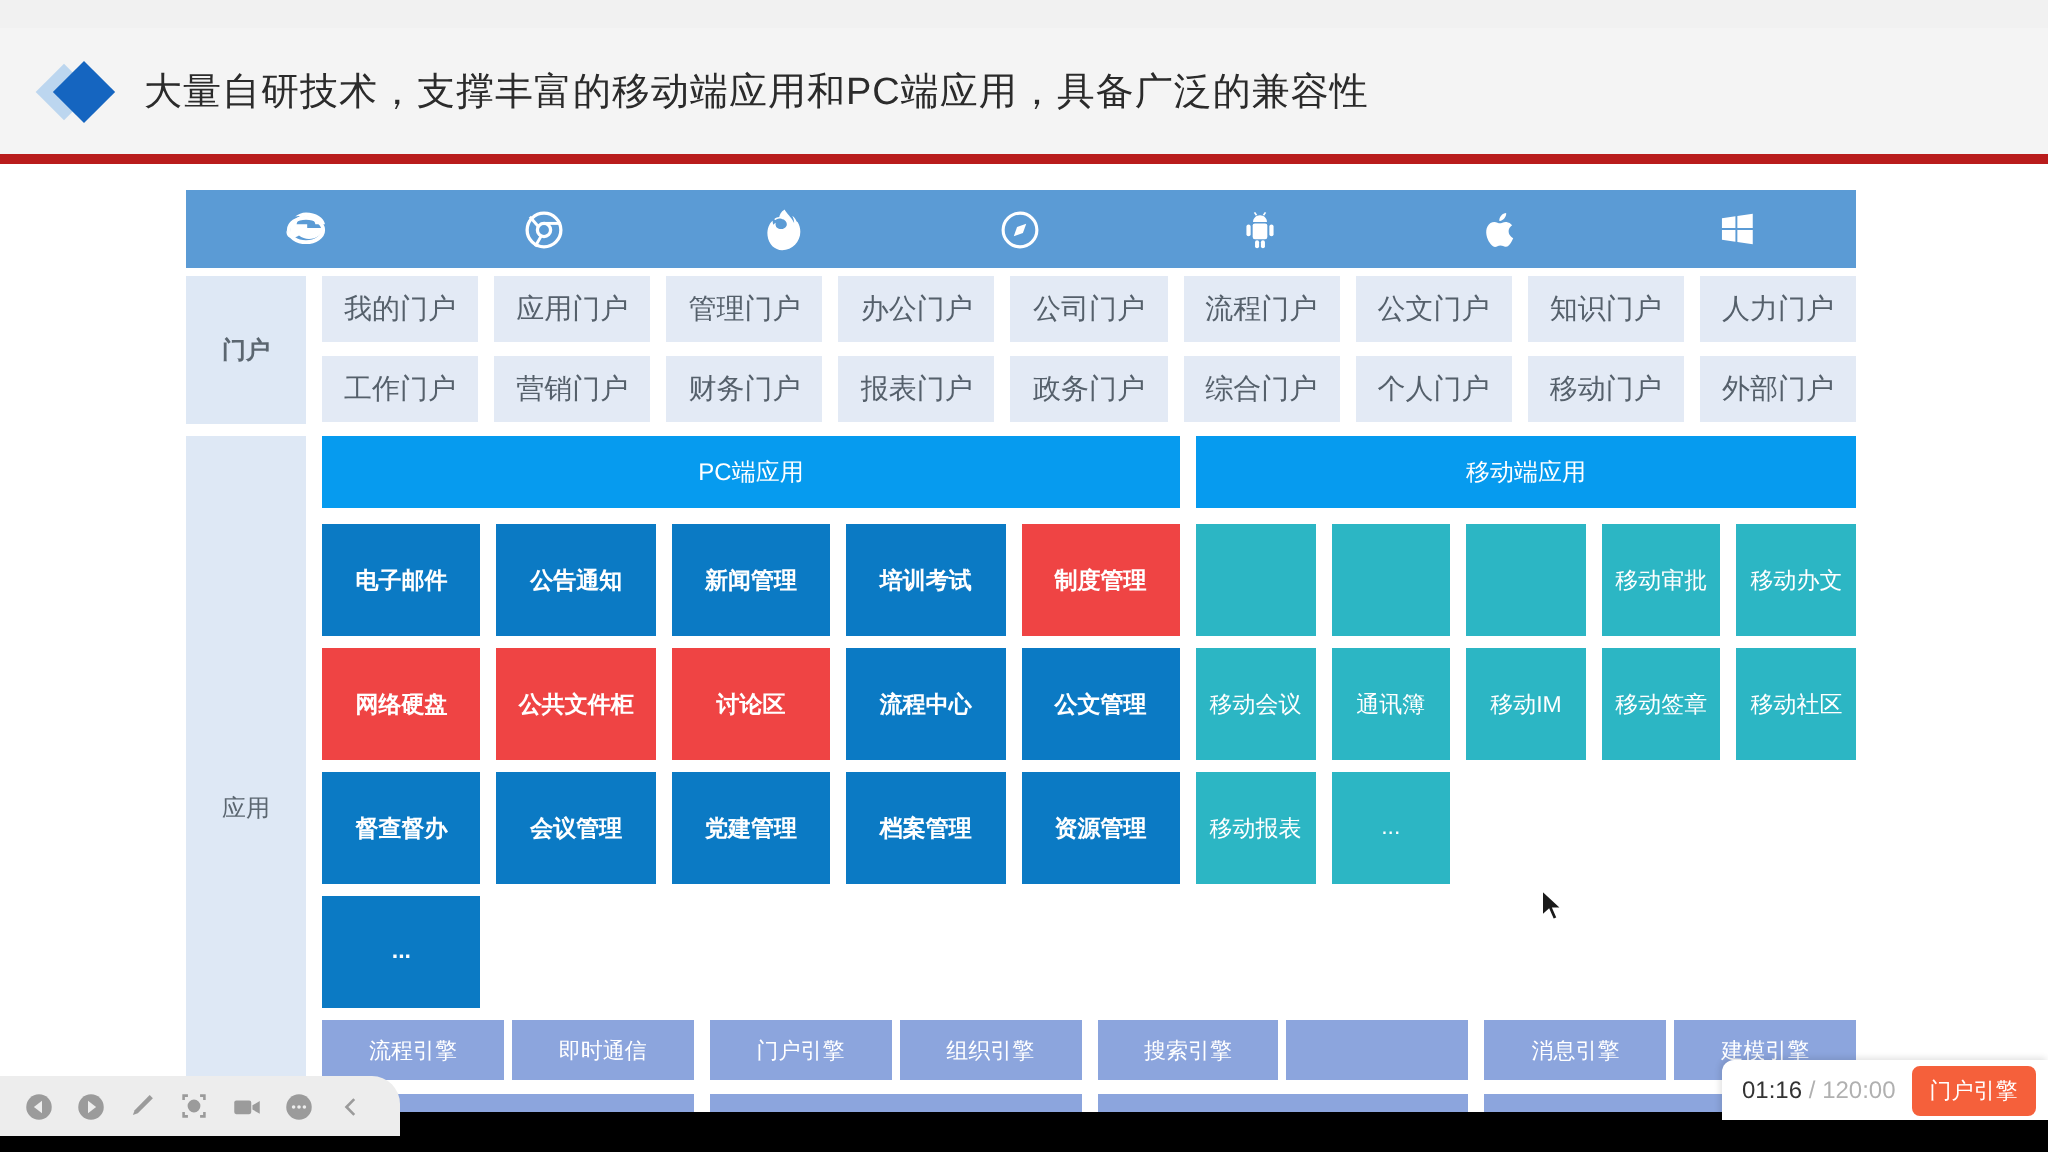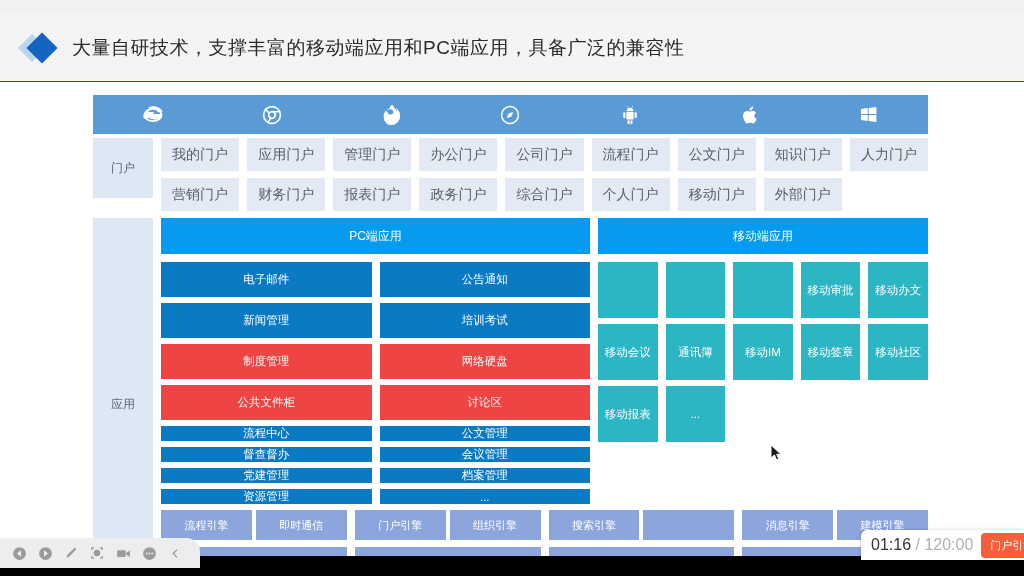--- a/index.html
+++ b/index.html
@@ -18,21 +18,21 @@
   }
   .bottom-strip {
     position: absolute; left: 0; top: 556px; width: 1024px; height: 20px;
     background: #000;
   }
 
   
   .header {
     position: absolute; left: 0; top: 14px; width: 1024px; height: 68px;
     background: #f4f4f4;
-    border-bottom: 1px solid #b91c1c;
+    border-bottom: 5px solid #b91c1c;
     display: flex; align-items: center;
   }
   .diamond-wrap {
     position: relative; width: 42px; height: 34px; margin-left: 22px; flex: 0 0 auto;
   }
   .diamond-back {
     position: absolute; left: 0px; top: 7px; width: 20px; height: 20px;
     background: #bcd6ef; transform: rotate(45deg);
   }
   .diamond-front {
@@ -95,22 +95,22 @@
   .app-hdr {
     color: #ffffff; font-size: 12px;
     display: flex; align-items: center; justify-content: center;
   }
   .app-hdr.pc { flex: 0 0 429px; background: #069bef; }
   .app-hdr.mob { flex: 1 1 auto; background: #069bef; }
 
   .app-grids { display: flex; gap: 8px; flex: 1 1 auto; }
   .pc-grid {
     flex: 0 0 429px;
-    display: grid; grid-template-columns: repeat(2, 1fr);
-    grid-template-rows: repeat(4, 1fr); gap: 6px 8px;
+    display: grid; grid-template-columns: repeat(5, 1fr);
+    grid-template-rows: repeat(4, 1fr); gap: 6px 8px; font-weight: bold;
   }
   .mob-grid {
     flex: 1 1 auto;
     display: grid; grid-template-columns: repeat(5, 1fr);
     grid-template-rows: repeat(4, 1fr); gap: 6px 8px;
   }
   .pc-cell {
     background: #0b7ac4; color: #fff; font-size: 11.5px;
     display: flex; align-items: center; justify-content: center;
   }
@@ -124,21 +124,21 @@
   .core-band { top: 415px; height: 75px; }
   .core-body { display: flex; flex-direction: column; height: 100%; gap: 7px; }
   .core-row1 { display: flex; gap: 8px; height: 30px; }
   .core-group { flex: 1 1 0; display: flex; gap: 4px; }
   .core-cell {
     flex: 1 1 0; background: #8ca5dd; color: #ffffff; font-size: 11px;
     display: flex; align-items: center; justify-content: center;
   }
   .core-row2 { display: flex; gap: 8px; height: 28px; }
   .core-wide { flex: 1 1 0; background: #8ca5dd; }
-  .side-label.tall-portal { height: 60px; }
+  .side-label.tall-portal { height: 74px; font-weight: bold; }
   .side-label.tall-app { height: 372px; }
   .side-label.tall-core { height: 111px; }
 
   
   .toolbar {
     position: absolute; left: 0; top: 538px;
     width: 200px; height: 30px;
     background: #ededed;
     border-top-right-radius: 14px;
     display: flex; align-items: center; gap: 0px; padding-left: 6px;
@@ -152,21 +152,21 @@
   
   .rec {
     position: absolute; left: 861px; top: 530px; width: 163px; height: 30px;
     background: #ffffff;
     border-top-left-radius: 6px;
     display: flex; align-items: center; gap: 8px;
     padding: 0 6px 0 10px;
     box-shadow: -1px -1px 3px rgba(0,0,0,0.12);
     z-index: 20;
   }
-  .rec-time { font-size: 16px; color: #333; white-space: nowrap; }
+  .rec-time { font-size: 12px; color: #333; white-space: nowrap; }
   .rec-time .total { color: #b0b0b0; }
   .rec-btn {
     background: #f5603b; color: #ffffff; font-size: 11px;
     padding: 5px 9px; border-radius: 4px; white-space: nowrap;
   }
 
   
   .cursor { position: absolute; left: 770px; top: 361px; z-index: 30; }
 </style>
 </head>
@@ -248,20 +248,21 @@
           <div class="portal-grid">
             <div class="portal-cell">我的门户</div>
             <div class="portal-cell">应用门户</div>
             <div class="portal-cell">管理门户</div>
             <div class="portal-cell">办公门户</div>
             <div class="portal-cell">公司门户</div>
             <div class="portal-cell">流程门户</div>
             <div class="portal-cell">公文门户</div>
             <div class="portal-cell">知识门户</div>
             <div class="portal-cell">人力门户</div>
+            <div class="portal-cell">工作门户</div>
             <div class="portal-cell">营销门户</div>
             <div class="portal-cell">财务门户</div>
             <div class="portal-cell">报表门户</div>
             <div class="portal-cell">政务门户</div>
             <div class="portal-cell">综合门户</div>
             <div class="portal-cell">个人门户</div>
             <div class="portal-cell">移动门户</div>
             <div class="portal-cell">外部门户</div>
           </div>
         </div>

